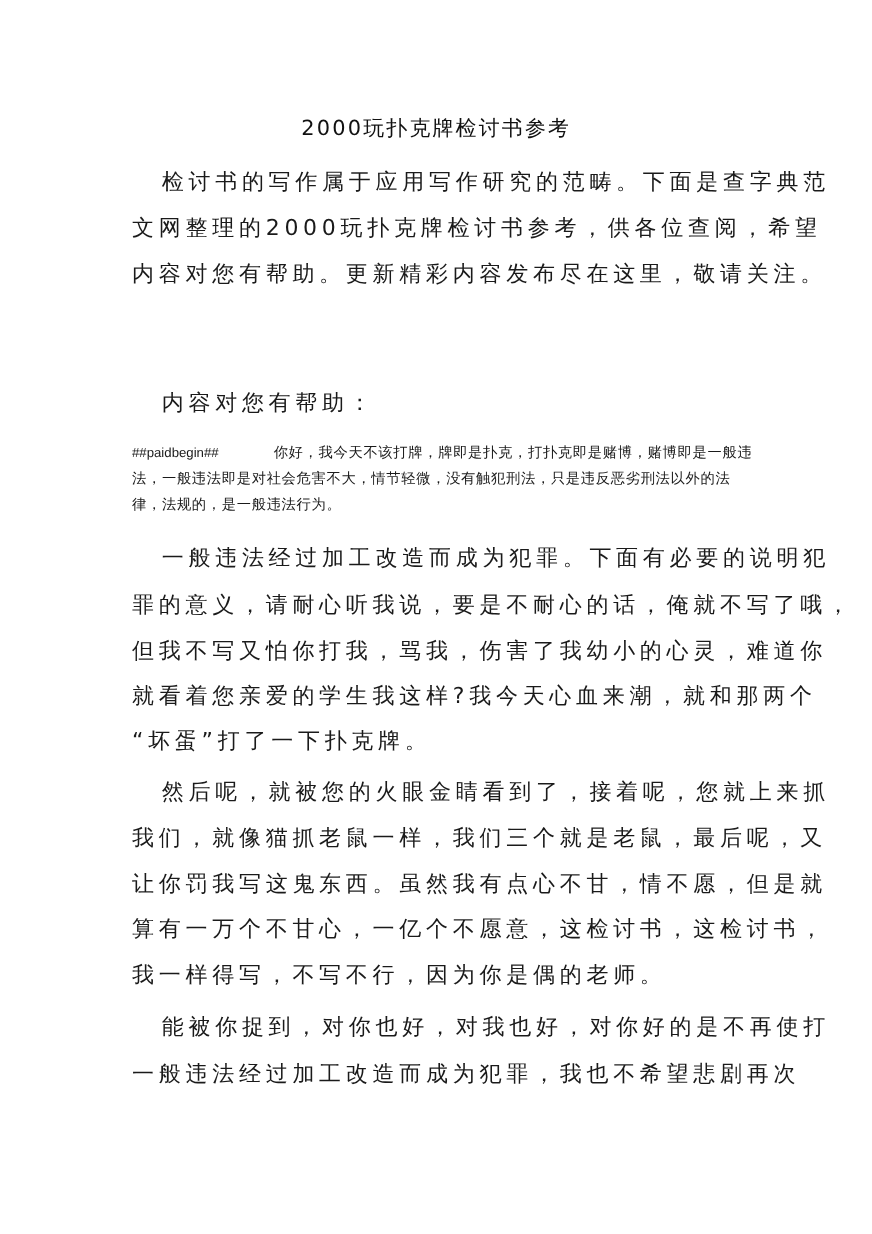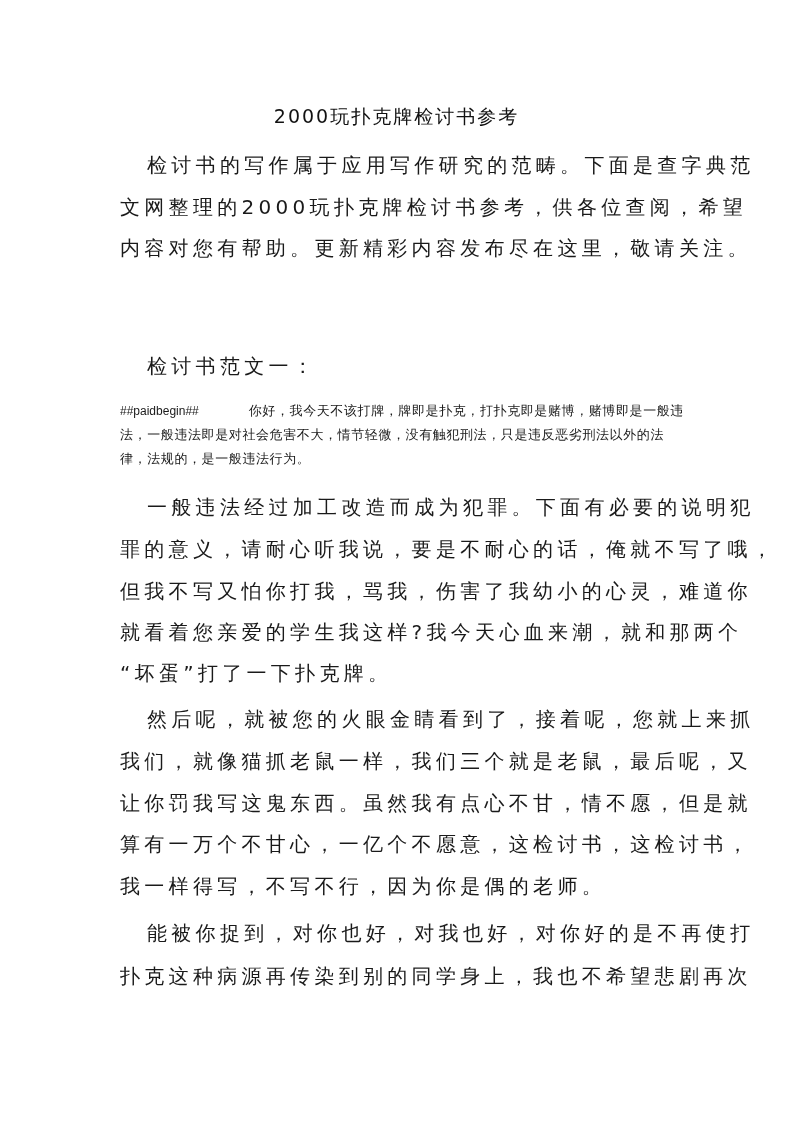--- a/index.html
+++ b/index.html
@@ -18,33 +18,33 @@
 </head>
 <body>
 
 <div class="page">
   <div class="title">2000玩扑克牌检讨书参考</div>
 
   <div class="line indent" style="top:152px">检讨书的写作属于应用写作研究的范畴。下面是查字典范</div>
   <div class="line" style="top:194px">文网整理的2000玩扑克牌检讨书参考，供各位查阅，希望</div>
   <div class="line" style="top:235px">内容对您有帮助。更新精彩内容发布尽在这里，敬请关注。</div>
 
-  <div class="line indent" style="top:353px">检讨书范文一：</div>
+  <div class="line indent" style="top:353px">内容对您有帮助：</div>
 
   <div class="small" style="top:402px"><span class="tag">##paidbegin##</span><span>你好，我今天不该打牌，牌即是扑克，打扑克即是赌博，赌博即是一般违</span></div>
   <div class="small" style="top:426px">法，一般违法即是对社会危害不大，情节轻微，没有触犯刑法，只是违反恶劣刑法以外的法</div>
   <div class="small" style="top:450px">律，法规的，是一般违法行为。</div>
 
   <div class="line indent" style="top:494px">一般违法经过加工改造而成为犯罪。下面有必要的说明犯</div>
   <div class="line" style="top:536px">罪的意义，请耐心听我说，要是不耐心的话，俺就不写了哦，</div>
   <div class="line" style="top:578px">但我不写又怕你打我，骂我，伤害了我幼小的心灵，难道你</div>
   <div class="line" style="top:619px">就看着您亲爱的学生我这样?我今天心血来潮，就和那两个</div>
   <div class="line" style="top:660px">“坏蛋”打了一下扑克牌。</div>
 
   <div class="line indent" style="top:706px">然后呢，就被您的火眼金睛看到了，接着呢，您就上来抓</div>
   <div class="line" style="top:748px">我们，就像猫抓老鼠一样，我们三个就是老鼠，最后呢，又</div>
   <div class="line" style="top:790px">让你罚我写这鬼东西。虽然我有点心不甘，情不愿，但是就</div>
   <div class="line" style="top:831px">算有一万个不甘心，一亿个不愿意，这检讨书，这检讨书，</div>
   <div class="line" style="top:873px">我一样得写，不写不行，因为你是偶的老师。</div>
 
   <div class="line indent" style="top:920px">能被你捉到，对你也好，对我也好，对你好的是不再使打</div>
-  <div class="line" style="top:963px">扑克这种病源再传染到别的同学身上，我也不希望悲剧再次</div>
+  <div class="line" style="top:963px">一般违法经过加工改造而成为犯罪，我也不希望悲剧再次</div>
 </div>
 
 </body></html>

